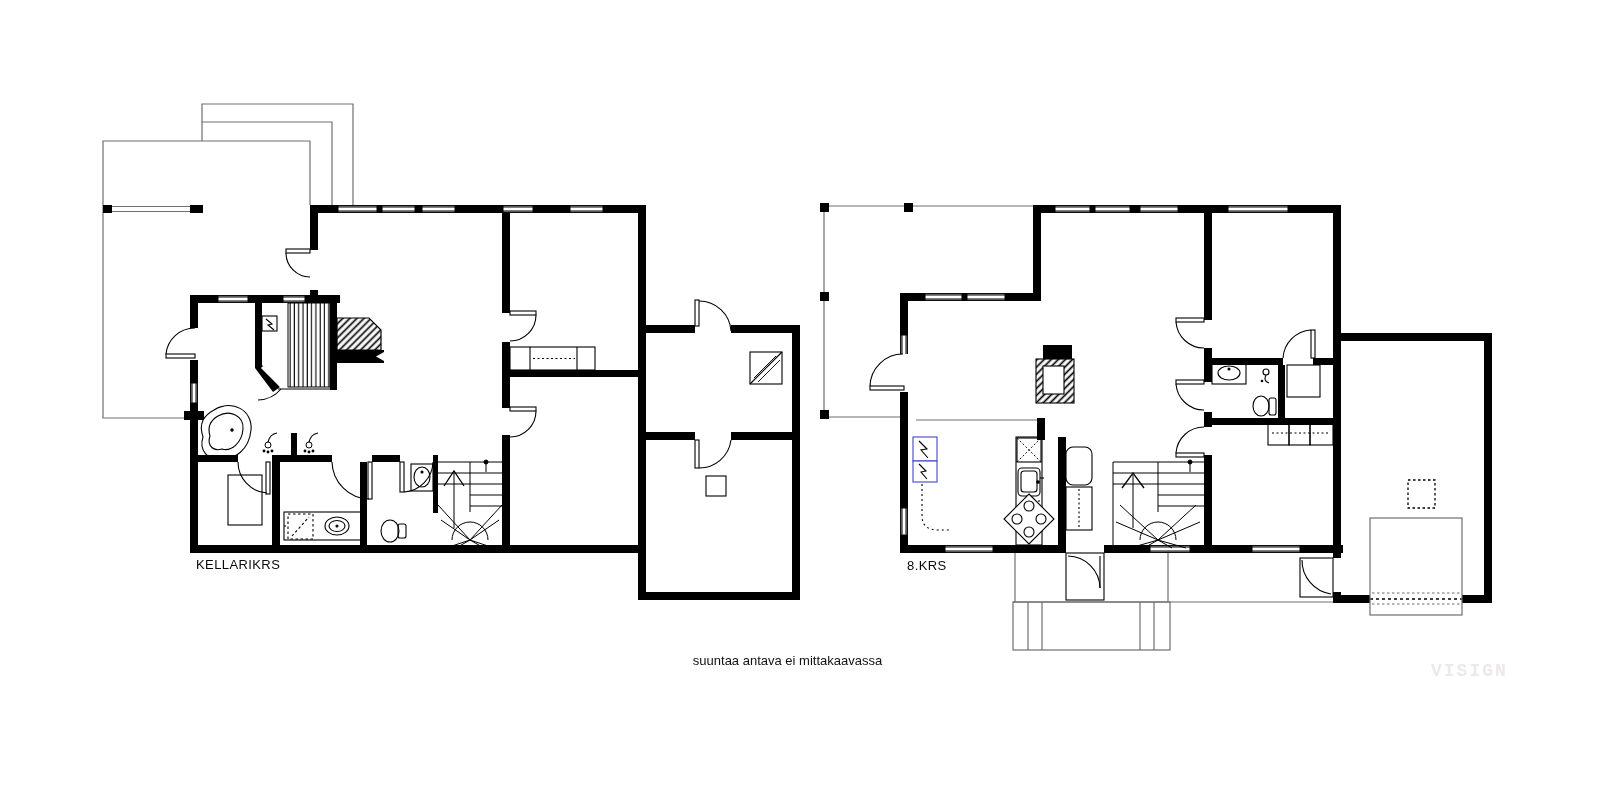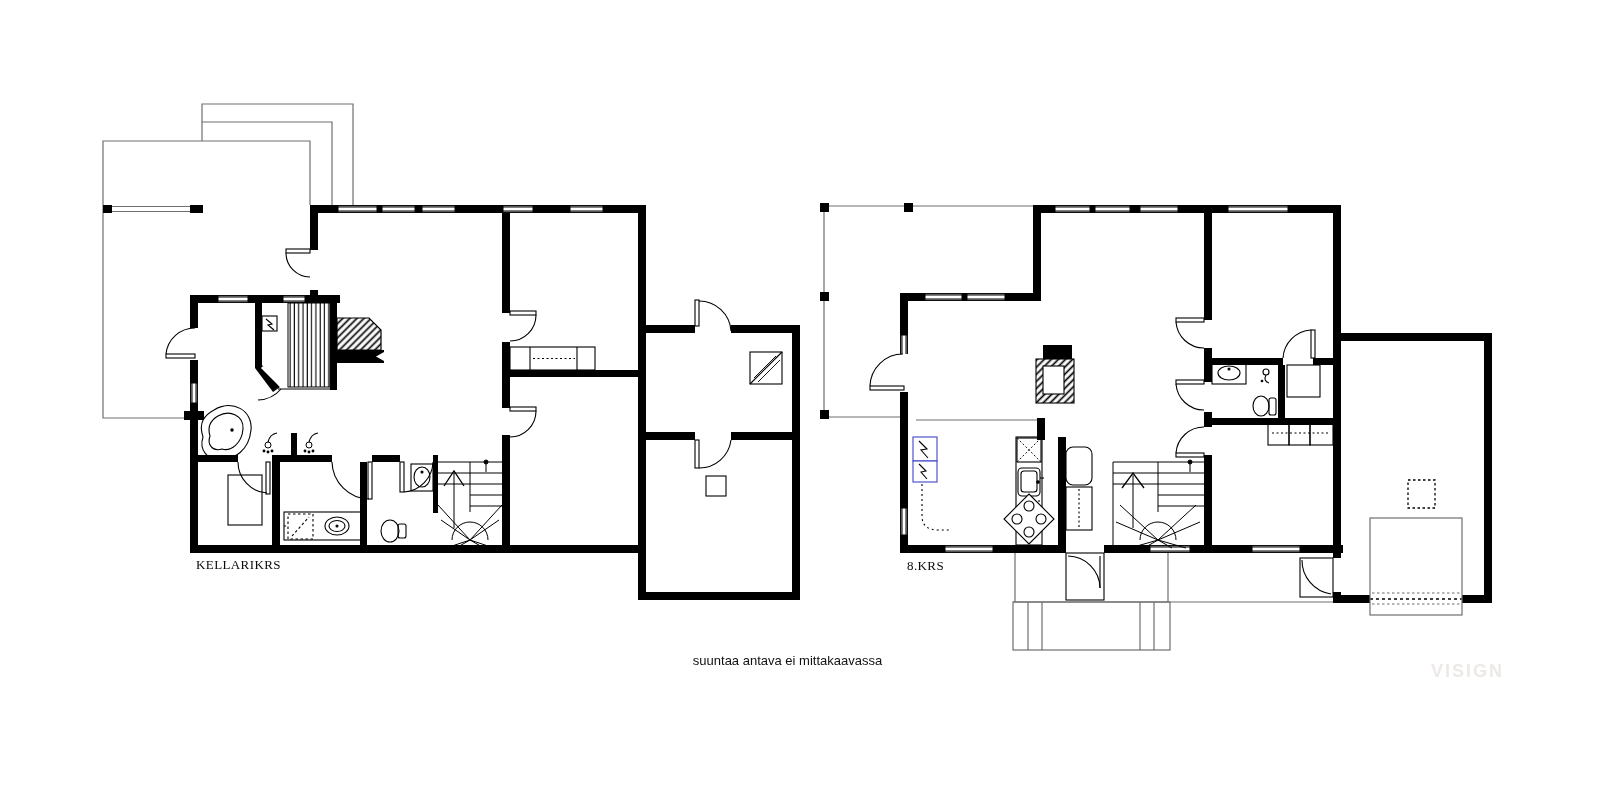--- a/index.html
+++ b/index.html
@@ -1,25 +1,25 @@
 <!DOCTYPE html>
 <html><head>
 <meta charset="utf-8">
 <style>
   html,body{margin:0;padding:0;background:#ffffff;}
   body{width:1600px;height:790px;position:relative;overflow:hidden;
        font-family:"Liberation Sans",sans-serif;color:#000;}
   #plan-svg{position:absolute;left:0;top:0;width:1600px;height:790px;}
-  .plan-label{position:absolute;font-size:13px;letter-spacing:.4px;color:#0a0a0a;font-family:Liberation Serif, serif;}
+  .plan-label{position:absolute;font-size:13px;letter-spacing:.4px;color:#0a0a0a;}
   #lbl-basement{left:196px;top:557px;}
   #lbl-first{left:907px;top:558px;}
   .caption{position:absolute;left:655px;top:653px;width:265px;text-align:center;
            font-size:13px;color:#111;}
   .watermark{position:absolute;left:1431px;top:661px;
-             font-family:Liberation Sans, sans-serif;font-weight:700;font-size:18px;
+             font-family:Liberation Mono, monospace;font-weight:700;font-size:18px;
              letter-spacing:2px;color:#ece9e6;}
 </style>
 </head>
 <body>
 
 <svg id="plan-svg" viewBox="0 0 1600 790">
   <defs>
     <pattern id="hatch" width="5" height="5" patternUnits="userSpaceOnUse" patternTransform="rotate(45)">
       <line x1="2.5" y1="0" x2="2.5" y2="5" stroke="#000" stroke-width="1.7"></line>
     </pattern>

